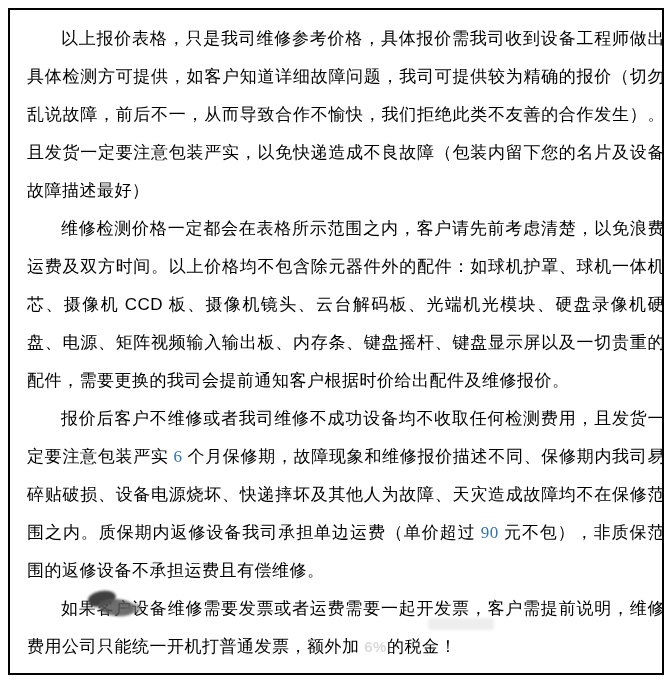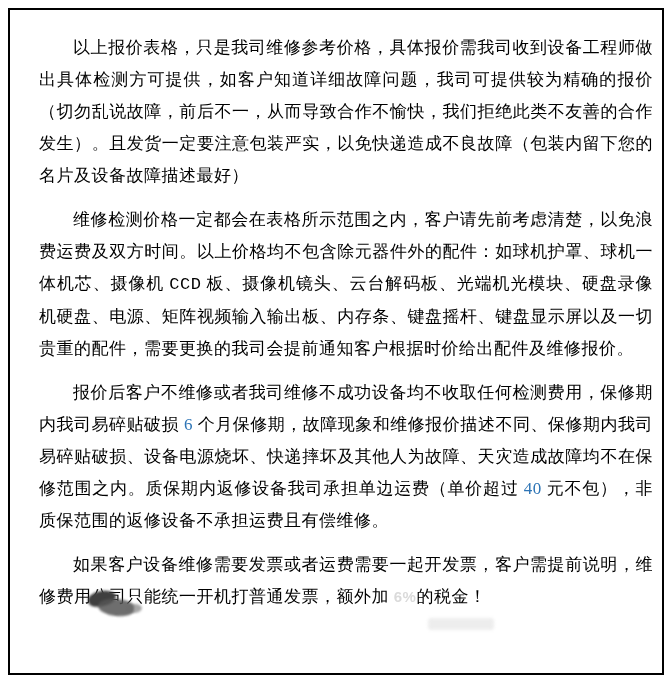--- a/index.html
+++ b/index.html
@@ -25,32 +25,32 @@
     box-sizing: border-box;
     background: #ffffff;
   }
   .doc-content {
     position: absolute;
     left: 17px;
     top: 10px;
     width: 638px;
   }
   .doc-content p {
-    margin: 12px;
+    margin: 0;
     padding: 0;
     text-indent: 2em;
     font-size: 17px;
-    line-height: 32px;
+    line-height: 38px;
     text-align: justify;
     color: #000000;
     letter-spacing: 0.5px;
     word-break: break-all;
   }
   .seg-blue { color: #2e75b6; }
-  .seg-latin { font-family: Liberation Mono, monospace; }
+  .seg-latin { font-family: Liberation Sans, sans-serif; }
   .para-faded { color: #e4e4e4; }
   .seg-faded-bold {
     color: #dadada;
     font-weight: bold;
     font-family: "Liberation Sans", sans-serif;
     font-size: 15px;
   }
   
   .smudge { position: absolute; filter: blur(1px); }
   .smudge-1 {
@@ -78,21 +78,21 @@
   }
 </style>
 </head>
 <body>
 
 <div class="page">
   <div class="doc-border">
     <div class="doc-content">
         <p><span>以上报价表格，只是我司维修参考价格，具体报价需我司收到设备工程师做出具体检测方可提供，如客户知道详细故障问题，我司可提供较为精确的报价（切勿乱说故障，前后不一，从而导致合作不愉快，我们拒绝此类不友善的合作发生）。且发货一定要注意包装严实，以免快递造成不良故障（包装内留下您的名片及设备故障描述最好）</span></p>
         <p><span>维修检测价格一定都会在表格所示范围之内，客户请先前考虑清楚，以免浪费运费及双方时间。以上价格均不包含除元器件外的配件：如球机护罩、球机一体机芯、摄像机 </span><span class="seg-latin">CCD</span><span> 板、摄像机镜头、云台解码板、光端机光模块、硬盘录像机硬盘、电源、矩阵视频输入输出板、内存条、键盘摇杆、键盘显示屏以及一切贵重的配件，需要更换的我司会提前通知客户根据时价给出配件及维修报价。</span></p>
-        <p><span>报价后客户不维修或者我司维修不成功设备均不收取任何检测费用，保修期内我司易碎贴破损 </span><span class="seg-blue">6</span><span> 个月保修期，故障现象和维修报价描述不同、保修期内我司易碎贴破损、设备电源烧坏、快递摔坏及其他人为故障、天灾造成故障均不在保修范围之内。质保期内返修设备我司承担单边运费（单价超过 </span><span class="seg-blue">40</span><span> 元不包），非质保范围的返修设备不承担运费且有偿维修。</span></p>
+        <p><span>报价后客户不维修或者我司维修不成功设备均不收取任何检测费用，且发货一定要注意包装严实 </span><span class="seg-blue">6</span><span> 个月保修期，故障现象和维修报价描述不同、保修期内我司易碎贴破损、设备电源烧坏、快递摔坏及其他人为故障、天灾造成故障均不在保修范围之内。质保期内返修设备我司承担单边运费（单价超过 </span><span class="seg-blue">90</span><span> 元不包），非质保范围的返修设备不承担运费且有偿维修。</span></p>
         <p class="para-faded"><span>如果客户设备维修需要发票或者运费需要一起开发票，客户需提前说明，维修费用公司只能统一开机打普通发票，额外加 </span><span class="seg-faded-bold">6%</span><span>的税金！</span></p>
       </div>
   </div>
   <div class="smudge smudge-1"></div>
   <div class="smudge smudge-2"></div>
   <div class="smudge smudge-3"></div>
   <div class="faint-artifact"></div>
 </div>
 
 </body></html>

